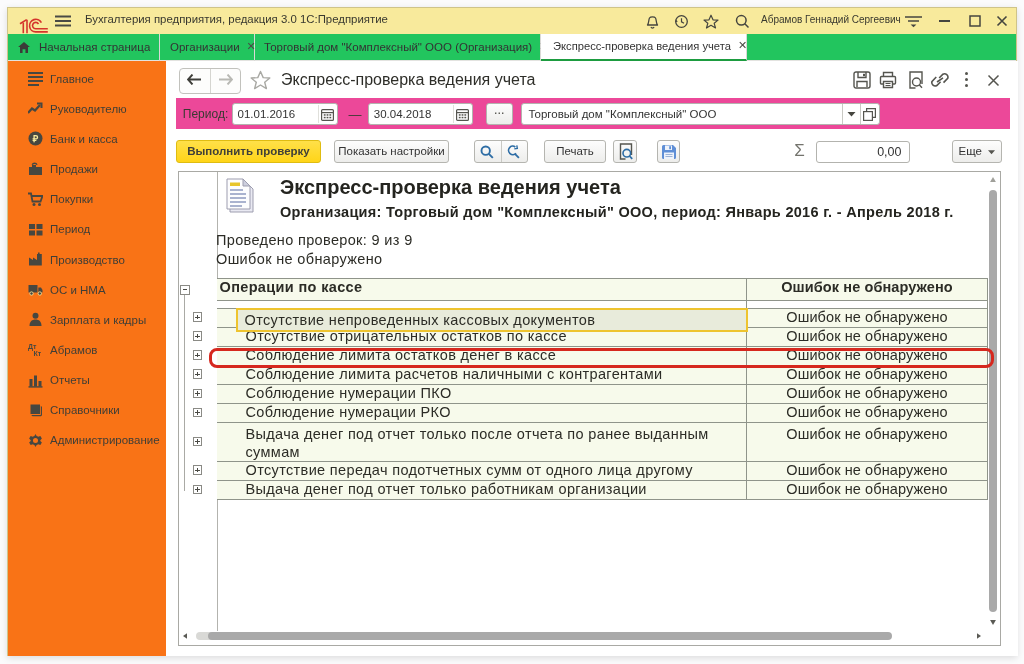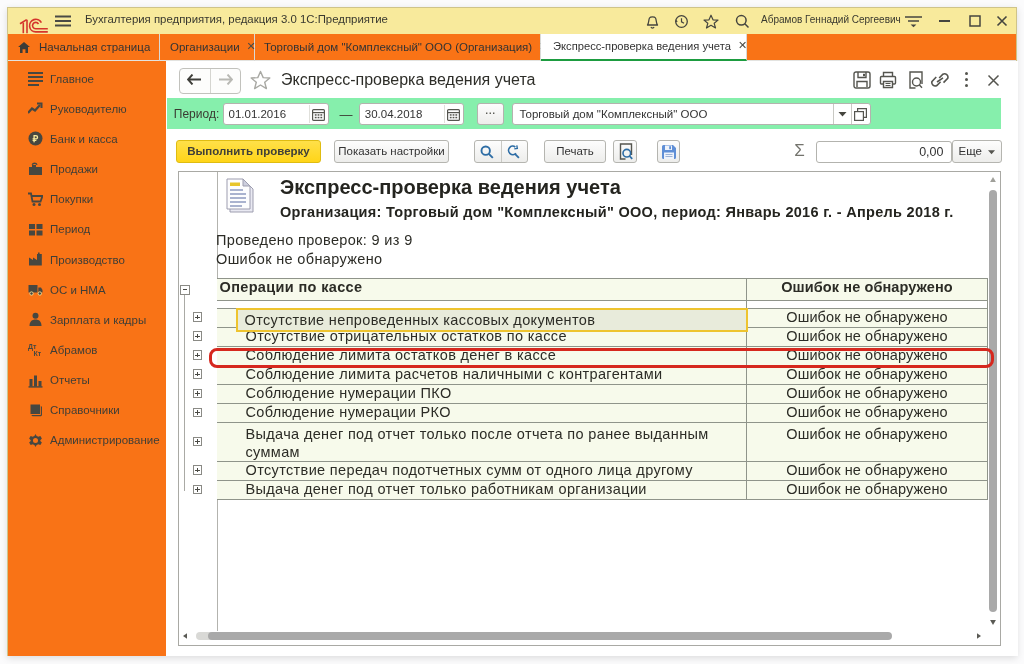--- a/index.html
+++ b/index.html
@@ -1,28 +1,28 @@
 <!DOCTYPE html>
 <html><head><meta charset="utf-8">
 <style>
 *{margin:0;padding:0;box-sizing:border-box}
 html,body{width:1024px;height:664px;overflow:hidden;background:#fbfbfc;font-family:"Liberation Sans",sans-serif}
 .win{position:absolute;left:7px;top:7px;width:1010px;height:649px;background:#fff;border:1px solid #cfc489;box-shadow:0 2px 7px rgba(0,0,0,.13)}
 .titlebar{position:absolute;left:0;top:0;width:100%;height:26px;background:#f8ea9c}
-.tabbar{position:absolute;left:0;top:26px;width:100%;height:27px;background:#f97316;border-bottom:1px solid #e3e3e0}
+.tabbar{position:absolute;left:0;top:26px;width:100%;height:27px;background:#22c55e;border-bottom:1px solid #e3e3e0}
 .tab{position:absolute;top:0;height:27px;font-size:11.5px;color:#333;border-right:1px solid #d9d9d6;display:flex;align-items:center;white-space:nowrap;padding-bottom:2px}
 .tab .x{color:#4a4a45;font-size:11px;margin-left:7px}
 .main{position:absolute;left:0;top:53px;width:1008px;height:595px}
 .sidebar{position:absolute;left:0;top:0;width:158px;height:595px;background:#f97316}
 .sb-item{position:absolute;left:0;width:158px;height:30px;font-size:11.5px;color:#3f3e37;display:flex;align-items:center}
 .sb-item .ic{position:absolute;left:20px;width:15px;height:15px}
 .sb-item .tx{position:absolute;left:42px}
 .content{position:absolute;left:158px;top:0;width:852px;height:595px;background:#fff}
 .navrow{position:absolute;left:0;top:0;width:851px;height:37px;background:#fff}
-.periodbar{position:absolute;left:1px;top:37px;width:834px;height:31px;background:#86efac}
+.periodbar{position:absolute;left:10px;top:37px;width:834px;height:31px;background:#ec4899}
 .field{position:absolute;top:5px;height:22px;background:#fff;border:1px solid #b3b3ae;border-radius:3px;font-size:12.5px;color:#333}
 .toolbar{position:absolute;left:0;top:69px;width:851px;height:41px;background:#fff}
 .btn{position:absolute;top:10px;height:22.5px;border:1px solid #b5b5b0;border-radius:3px;background:linear-gradient(#fdfdfd,#ededeb);font-size:11.5px;color:#333;display:flex;align-items:center;justify-content:center;white-space:nowrap}
 .panel{position:absolute;left:11.5px;top:109.5px;width:823px;height:475px;background:#fff;border:1px solid #a9a9a4}
 .rt{position:absolute;left:38px;top:106.5px;width:771.5px;border:1px solid #8f948a;border-left:none}
 .trow{position:relative;border-bottom:1px solid #8f948a;background:#f7faeb}
 .th .cB,.th .cC{padding-bottom:5px}
 .cB{position:absolute;left:0;top:0;bottom:0;right:241px;font-size:14.5px;letter-spacing:0.35px;color:#2c2c26;padding-left:29px;padding-bottom:1.5px;display:flex;align-items:center;white-space:nowrap;overflow:visible}
 .cC{position:absolute;right:0;top:0;bottom:0;width:241px;border-left:1px solid #8f948a;font-size:14.5px;letter-spacing:0.1px;color:#2c2c26;display:flex;align-items:center;justify-content:center;white-space:nowrap;padding-bottom:1.5px}
 .focusrect{position:absolute;left:57px;top:136.5px;width:512px;height:23.5px;border:2.5px solid #eec42f;background:#e8ebdb;font-size:14.5px;letter-spacing:0.35px;color:#2c2c26;display:flex;align-items:center;padding-left:7px;white-space:nowrap}
@@ -354,21 +354,21 @@
           </svg>
         <div class="btn" style="left:491px;width:23px;background:linear-gradient(#fdfdfd,#ededeb)"></div>
         <svg style="position:absolute;left:494.5px;top:13.5px" width="16" height="16" viewBox="0 0 16 16">
             <path d="M1 2.5 A1.5 1.5 0 0 1 2.5 1 H12 L15 4 V13.5 A1.5 1.5 0 0 1 13.5 15 H2.5 A1.5 1.5 0 0 1 1 13.5 Z" fill="#5f8fd6"></path>
             <rect x="4" y="1.5" width="7" height="4.5" fill="#eef3fb"></rect>
             <rect x="8.2" y="2.2" width="1.8" height="3" fill="#5f8fd6"></rect>
             <rect x="3" y="8.5" width="10" height="6.5" fill="#eef3fb"></rect>
             <path d="M4.5 10.5 H11.5 M4.5 12.5 H11.5" stroke="#9db3d6" stroke-width="1"></path>
           </svg>
         <div style="position:absolute;left:621px;top:8px;width:25px;height:25px;display:flex;align-items:center;justify-content:center;font-size:17px;color:#73736c">Σ</div>
-        <div class="field" style="left:649.5px;top:11px;width:136px;text-align:right">
+        <div class="field" style="left:649.5px;top:11px;width:94px;text-align:right">
             <span style="position:absolute;right:7px;top:3px">0,00</span>
           </div>
         <div class="btn" style="left:786px;width:50px">Еще&nbsp;&nbsp;<svg width="7" height="5" viewBox="0 0 8 5" style="margin-top:2px">
               <path d="M0 0 L4 4.6 L8 0 Z" fill="#55554f"></path>
             </svg></div>
       </div>
       <div class="panel" id="panel">
         <div style="position:absolute;left:38px;top:0;width:1px;height:459px;background:#b3b3ae"></div>
         <svg style="position:absolute;left:45px;top:6px" width="32" height="38" viewBox="0 0 32 38">
           <path d="M6 4 H22 L29 11 V34 H6 Z" fill="#e9e9f2" stroke="#9d9daf" stroke-width="1"></path>

